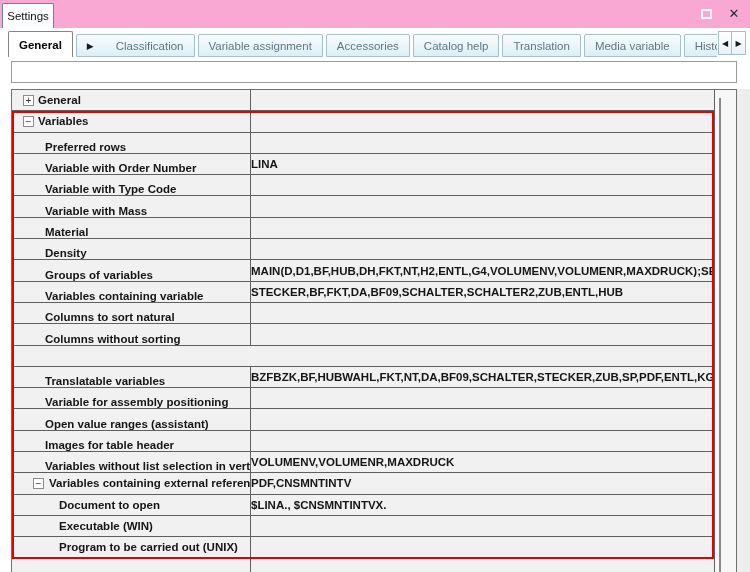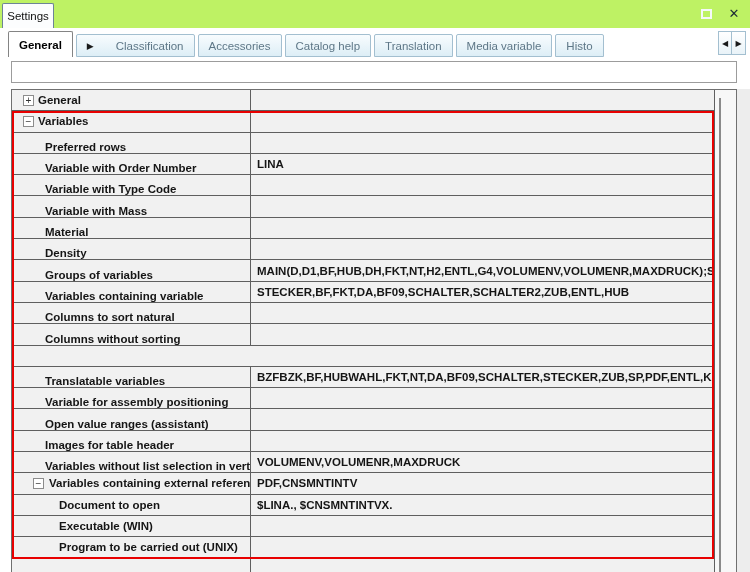--- a/index.html
+++ b/index.html
@@ -7,21 +7,21 @@
   body {
     font-family: "Liberation Sans", "DejaVu Sans", sans-serif;
     background: #ffffff;
     position: relative;
     font-size: 11.5px;
     color: #151515;
   }
   
   .titlebar {
     position: absolute; left: 0; top: 0; width: 750px; height: 28px;
-    background: #bef264;
+    background: #f9a8d4;
   }
   .win-tab {
     position: absolute; left: 2px; top: 3px; height: 25px; width: 52px;
     background: #fcfdfe;
     border: 1px solid #6d8496; border-bottom: none;
     border-radius: 2px 2px 0 0;
     display: flex; align-items: center; justify-content: center;
     font-size: 11.5px; color: #111;
   }
   .win-controls {
@@ -84,21 +84,21 @@
   .row {
     height: 21.3px; display: flex; border-bottom: 1px solid #5f5f5f;
     background: #f1f1f1;
   }
   .cell-name {
     width: 238px; position: relative; display: flex; align-items: center;
     overflow: hidden; white-space: nowrap; font-weight: bold; font-size: 11.5px;
   }
   .cell-value {
     flex: 1; border-left: 1px solid #5f5f5f; display: flex; align-items: center;
-    padding-left: 6px; overflow: hidden; white-space: nowrap;
+    padding-left: 0; overflow: hidden; white-space: nowrap;
     font-weight: bold; font-size: 11.5px;
   }
   .row.l0 .cell-name { padding-left: 26px; }
   .row.l1 .cell-name { padding-left: 33px; align-items: flex-end; }
   .row.l1g .cell-name { padding-left: 37px; }
   .row.l2 .cell-name { padding-left: 47px; }
   .exp {
     position: absolute; top: 50%; margin-top: -5.5px;
     width: 11px; height: 11px; background: #fff; border: 1px solid #8c8c8c;
     display: flex; align-items: center; justify-content: center;
@@ -139,20 +139,23 @@
 </div>
 
 <div class="tabstrip">
   <div class="tabs-viewport" id="tabs">
       <div class="tab active">
         <span>General</span>
       </div>
       <div class="tab">
         <span class="play-icon">▶</span>
         <span>Classification</span>
+      </div>
+      <div class="tab">
+        <span>Variable assignment</span>
       </div>
       <div class="tab">
         <span>Accessories</span>
       </div>
       <div class="tab">
         <span>Catalog help</span>
       </div>
       <div class="tab">
         <span>Translation</span>
       </div>

